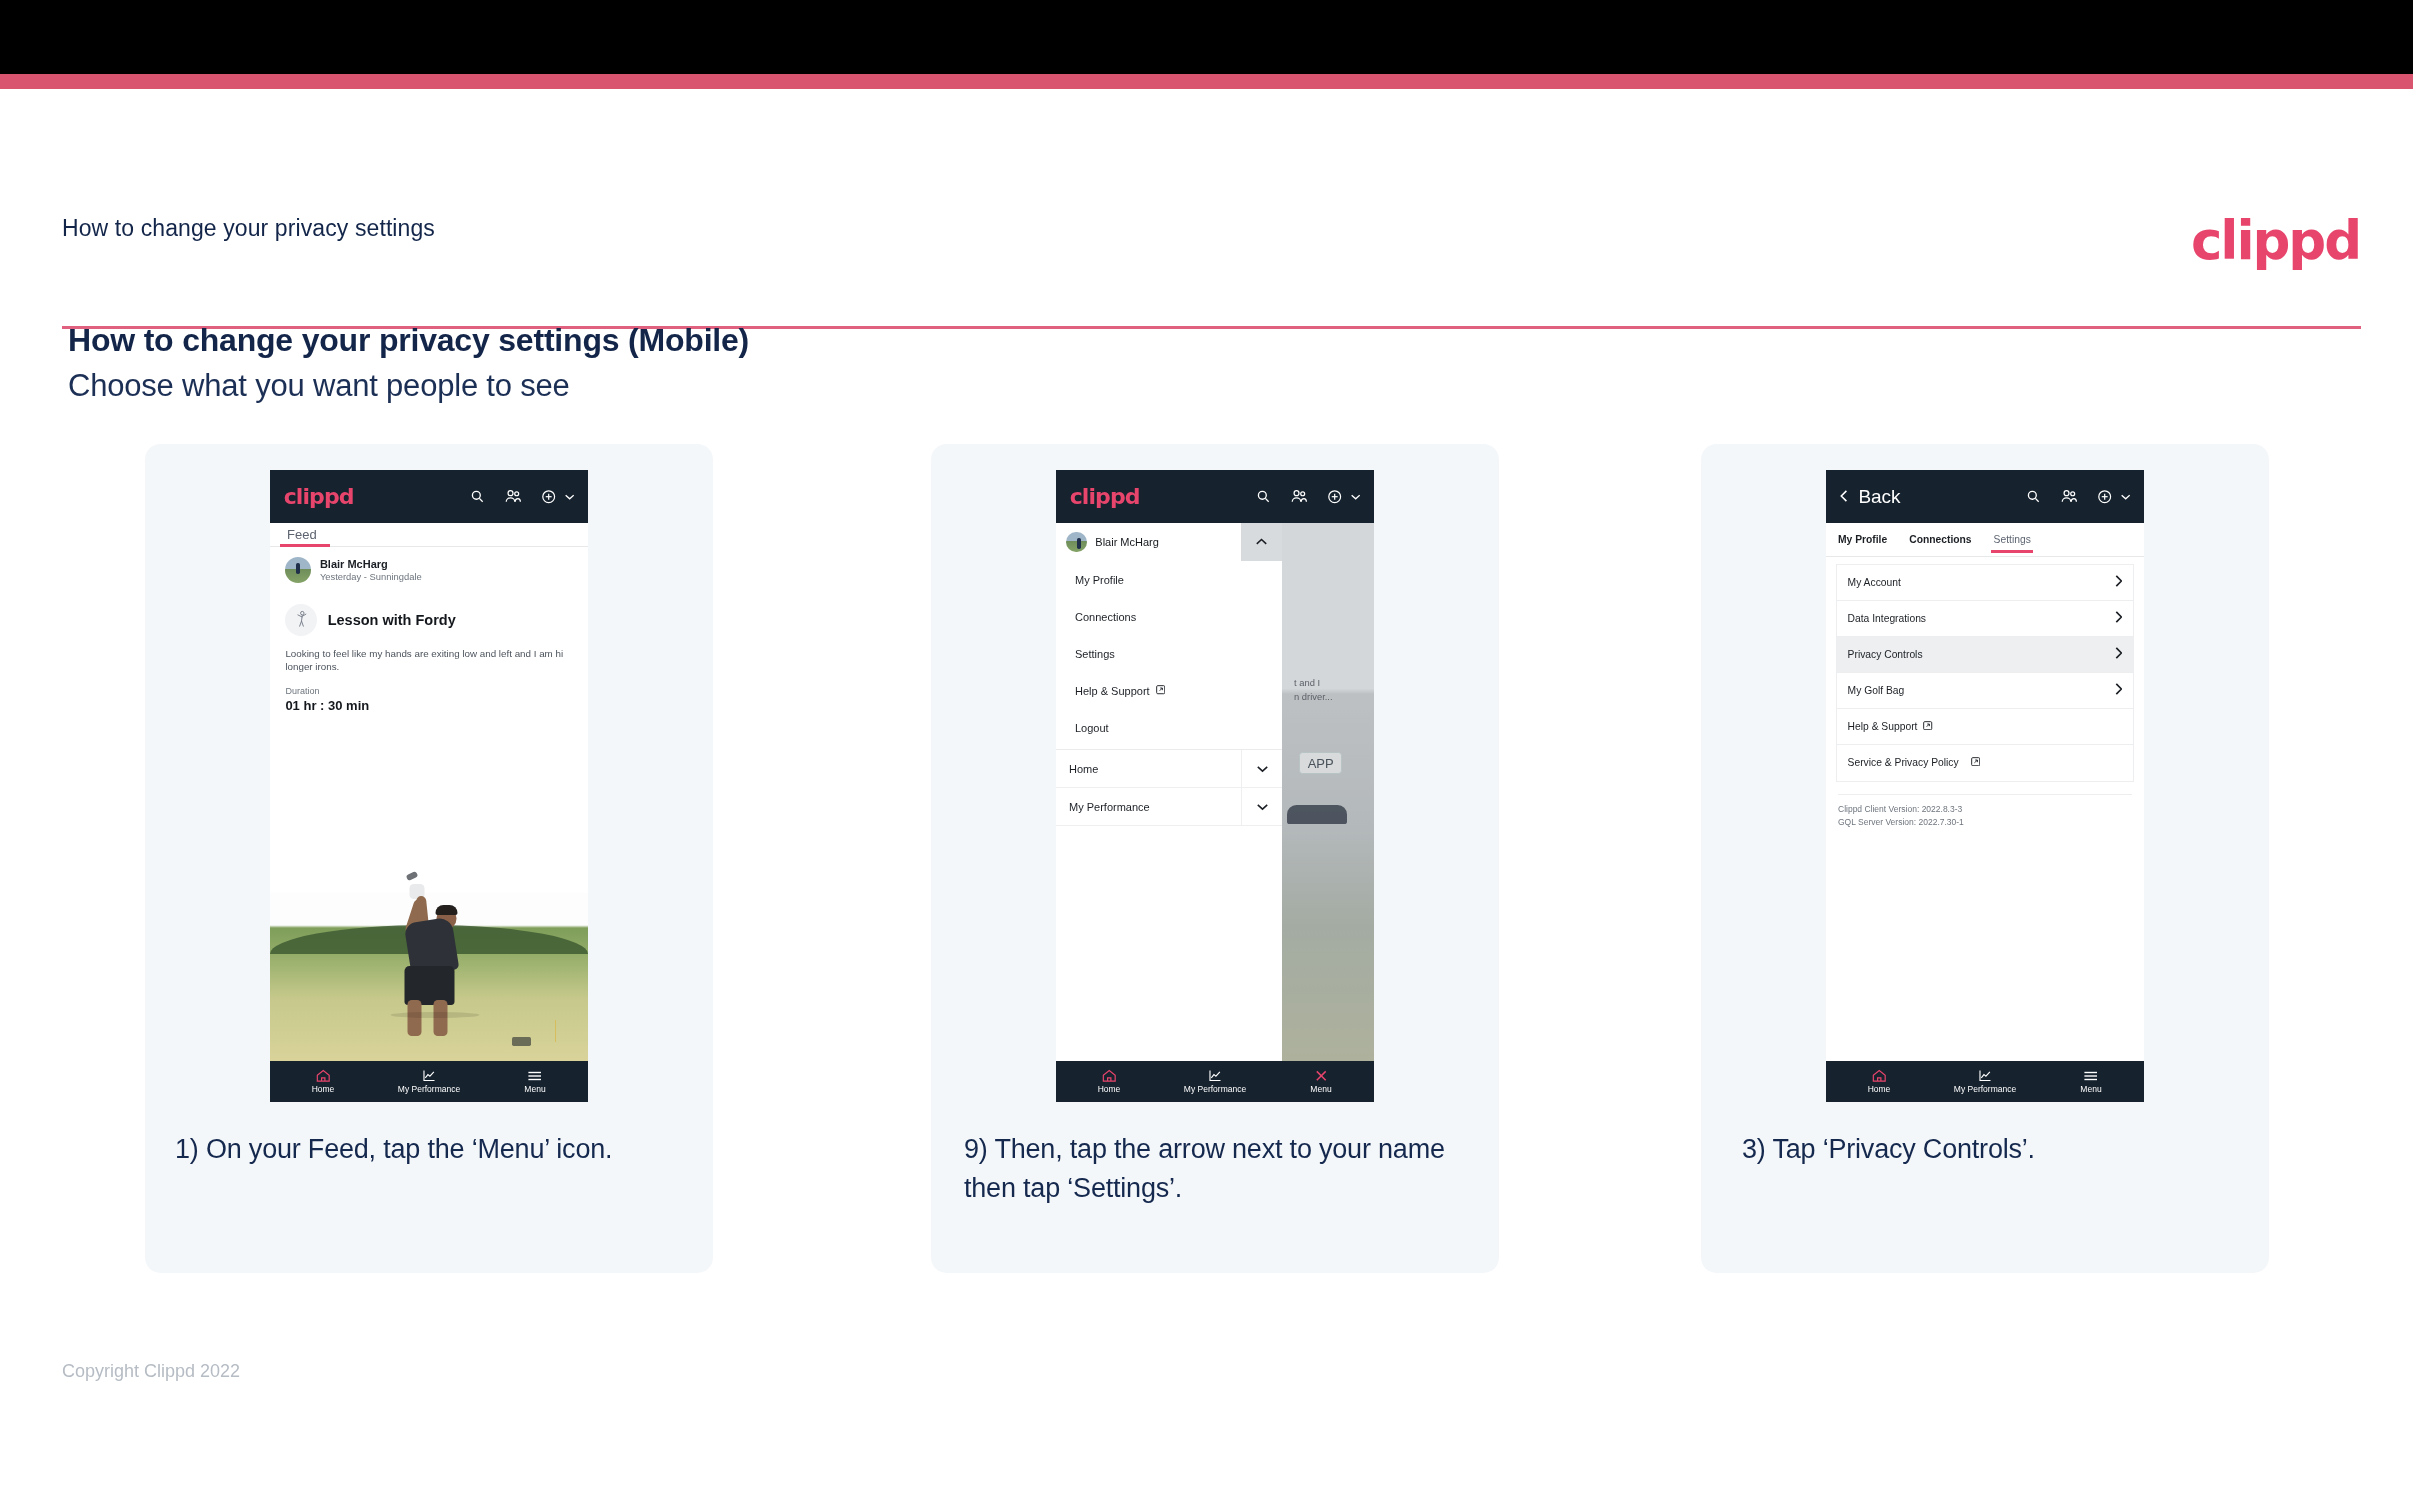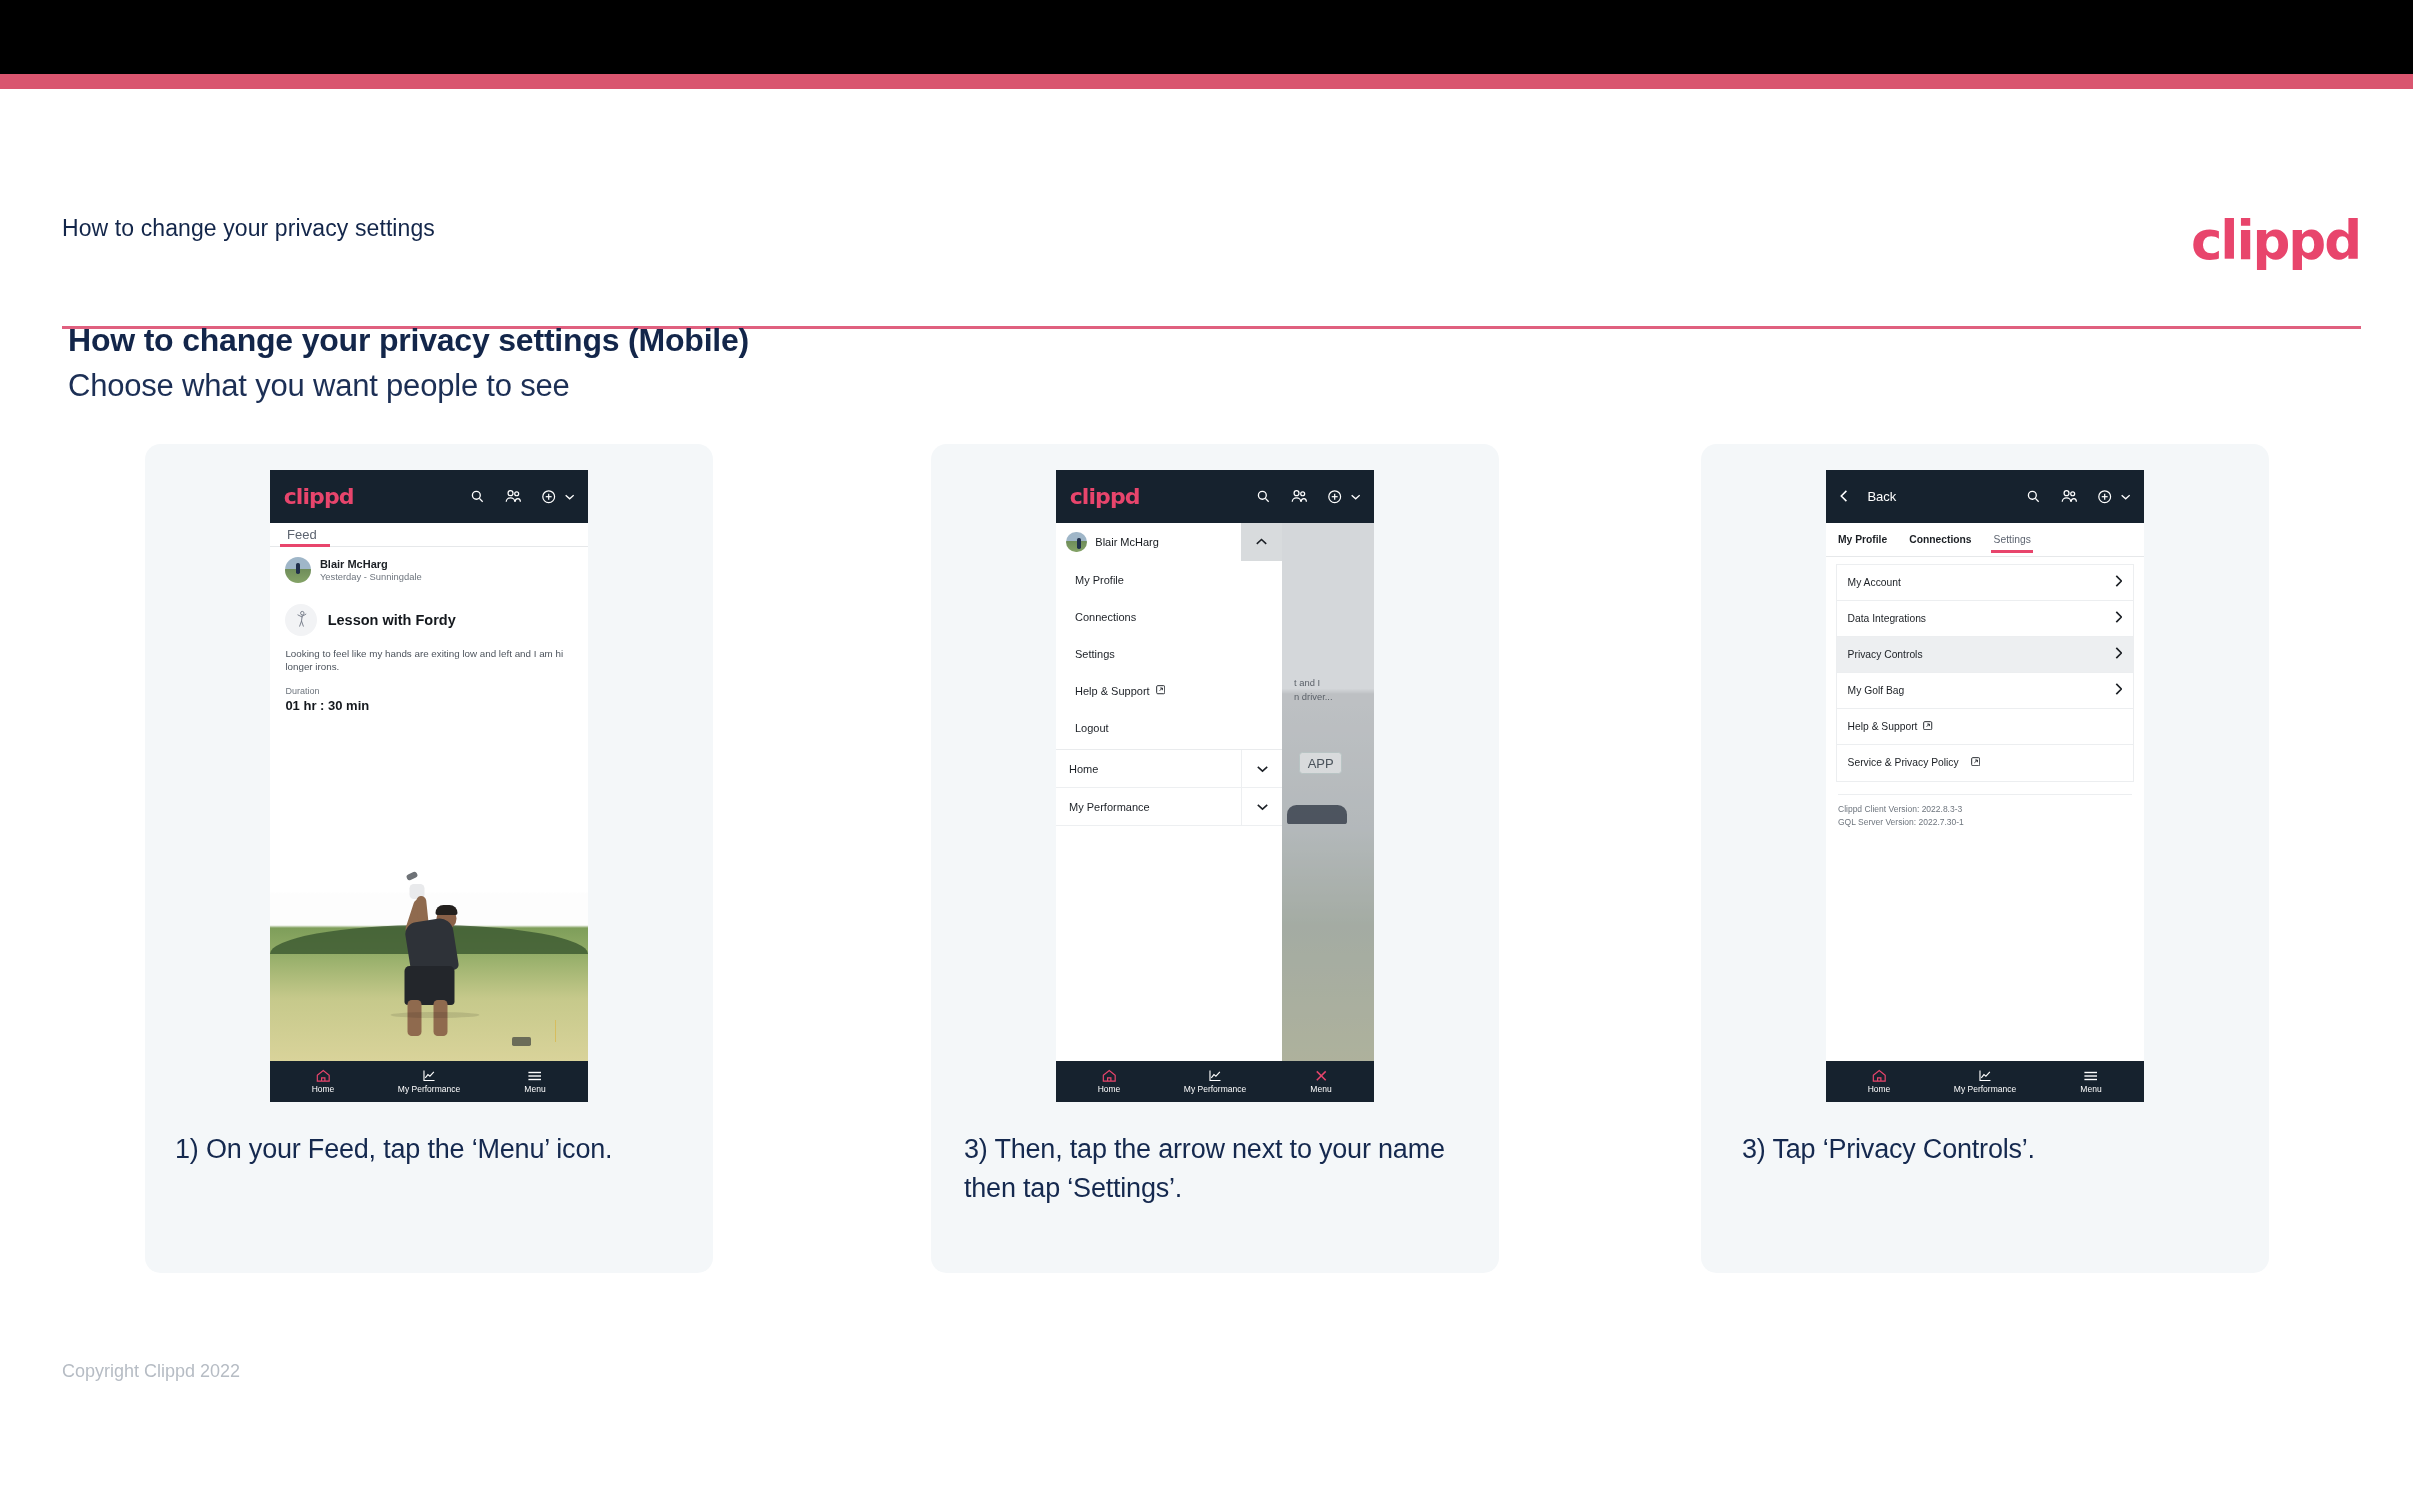--- a/index.html
+++ b/index.html
@@ -63,22 +63,22 @@
   
   .appbar {
     position:relative; width:100%; height:53px; background:#16222e;
     display:flex; align-items:center; padding:0 13.7px;
   }
   .appbar-logo {
     font-family:"DejaVu Sans", sans-serif; font-weight:bold;
     font-size:22px; color:#e8456c; letter-spacing:-0.9px; line-height:22px;
   }
   .appbar-back {
-    display:flex; align-items:center; gap:20px; color:#fff;
-    font-size:13px; font-weight:400;
+    display:flex; align-items:center; gap:11px; color:#fff;
+    font-size:19px; font-weight:400;
   }
   .appbar-back .chev { font-size:16px; line-height:1; }
   .appbar-icons {
     margin-left:auto; display:flex; align-items:center; gap:20.5px;
     color:#ffffff;
   }
   .appbar-icons svg { display:block; }
 
   
   .tabstrip {
@@ -665,19 +665,19 @@
             </span>
             <span class="botnav-label">Menu</span>
           </div>
         </div>
       </div>
     </div>
 
   </div>
 
   <div class="caption cap-1">1) On your Feed, tap the ‘Menu’ icon.</div>
-  <div class="caption cap-2">3) Then, tap the arrow next to your name then tap ‘Settings’.</div>
+  <div class="caption cap-2">9) Then, tap the arrow next to your name then tap ‘Settings’.</div>
   <div class="caption cap-3">3) Tap ‘Privacy Controls’.</div>
 
   <div class="footer">Copyright Clippd 2022</div>
 
 </div>
 
 
 </body></html>

